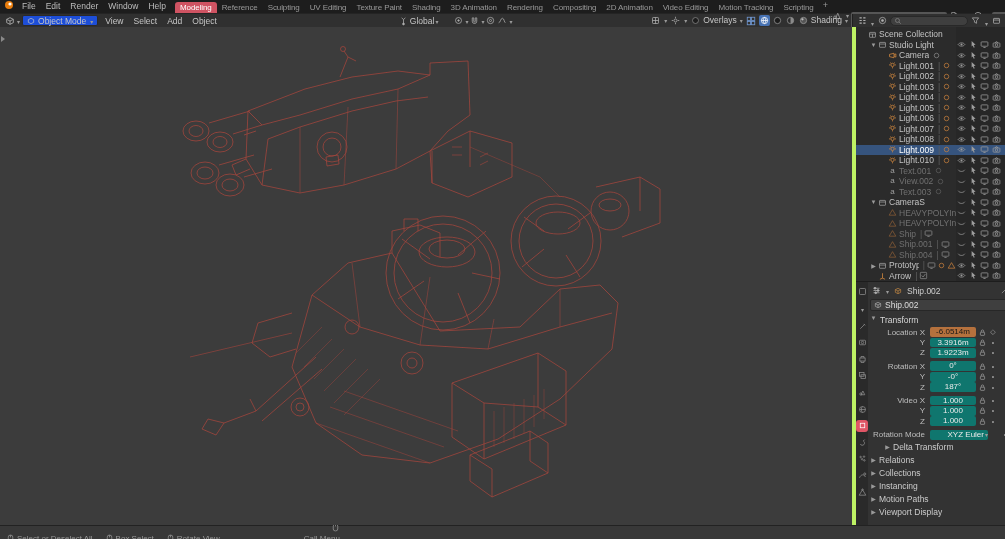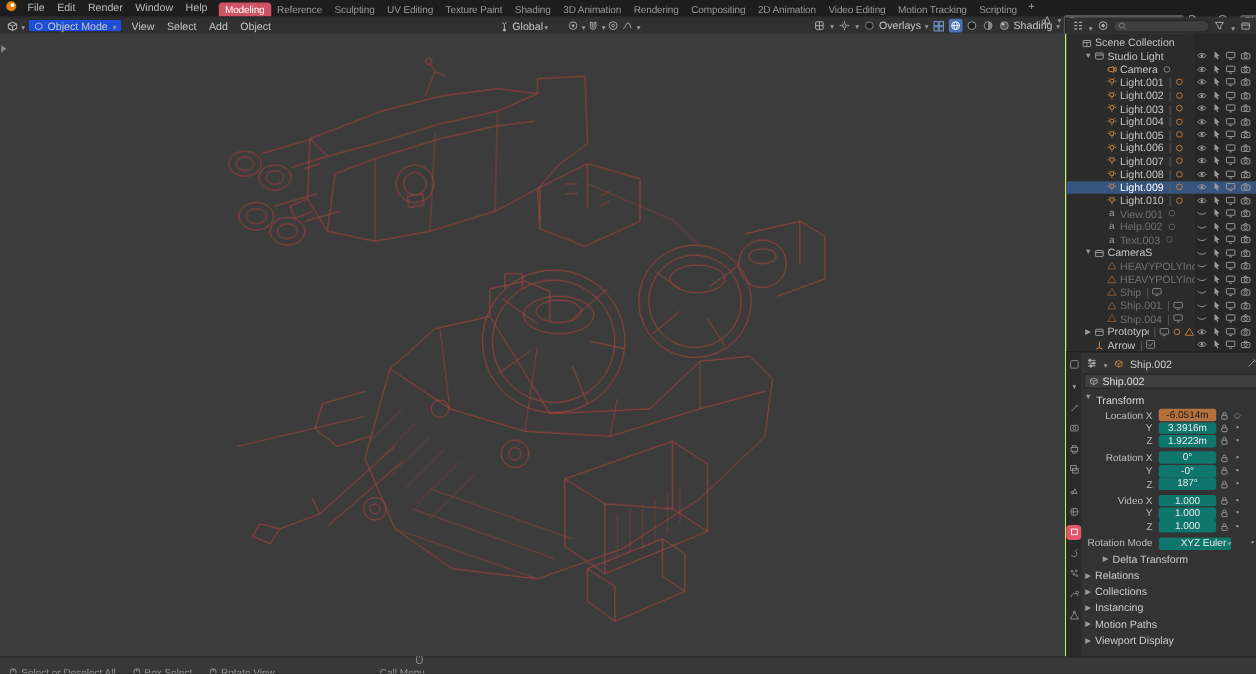--- a/index.html
+++ b/index.html
@@ -41,21 +41,21 @@
   .search-box { flex:1; height:10px; background:#3f3f3f; border:1px solid #282828; border-radius:5px;
                 display:flex; align-items:center; padding:0 3px; color:#8b8b8b; }
 
   
   .main { display:flex; height:498px; }
   .viewport { flex:1; position:relative; background:#3c3c3c; overflow:hidden; }
   .vp-arrow { position:absolute; left:1px; top:9px; width:0; height:0;
               border-left:4px solid #8a8a8a; border-top:3px solid transparent; border-bottom:3px solid transparent; }
 
   
-  .sidebar { width:153px; display:flex; flex-direction:column; background:#2b2b2b; border-left:1px solid #bef264; }
+  .sidebar { width:153px; display:flex; flex-direction:column; background:#2b2b2b; border-left:4px solid #bef264; }
   .outliner { height:254px; overflow:hidden; position:relative; padding-top:2px; }
   .ol-strip { position:absolute; right:0; top:0; bottom:0; width:49px; background:#272727; }
   .orow { height:10.5px; display:flex; align-items:center; font-size:8.5px; color:#c3c3c3;
           position:relative; padding-right:2px; white-space:nowrap; }
   .orow.sel { background:#36547e; color:#fff; }
   .orow.dim { color:#707070; }
   .oindent { flex:none; }
   .ocaret { width:7px; flex:none; color:#9b9b9b; font-size:6px; text-align:center; }
   .oicon { width:11px; flex:none; display:flex; align-items:center; justify-content:center; color:#9f9f9f; }
   .oicon.orange { color:#d98c3f; }
@@ -923,21 +923,21 @@
                   </svg>
                 </span>
               </span>
             </div>
             <div class="orow dim">
               <span class="oindent" style="width: 24px;"></span>
               <span class="ocaret"></span>
               <span class="oicon">
                 <span style="font-size:8px;line-height:1">a</span>
               </span>
-              <span class="olabel">View.001</span>
+              <span class="olabel">Text.001</span>
               <span class="obadges">
                 <span class="bdg" style="color:#5d5d5d">
                   <svg viewBox="0 0 12 12" width="9" height="9" fill="none" stroke="currentColor" stroke-width="1">
                     <circle cx="6" cy="6" r="3"></circle>
                   </svg>
                 </span>
               </span>
               <span class="otoggles">
                 <span>
                   <svg viewBox="0 0 12 12" width="9" height="9" fill="none" stroke="currentColor" stroke-width="1">
@@ -963,21 +963,21 @@
                   </svg>
                 </span>
               </span>
             </div>
             <div class="orow dim">
               <span class="oindent" style="width: 24px;"></span>
               <span class="ocaret"></span>
               <span class="oicon">
                 <span style="font-size:8px;line-height:1">a</span>
               </span>
-              <span class="olabel">Help.002</span>
+              <span class="olabel">View.002</span>
               <span class="obadges">
                 <span class="bdg" style="color:#5d5d5d">
                   <svg viewBox="0 0 12 12" width="9" height="9" fill="none" stroke="currentColor" stroke-width="1">
                     <circle cx="6" cy="6" r="3"></circle>
                   </svg>
                 </span>
               </span>
               <span class="otoggles">
                 <span>
                   <svg viewBox="0 0 12 12" width="9" height="9" fill="none" stroke="currentColor" stroke-width="1">

